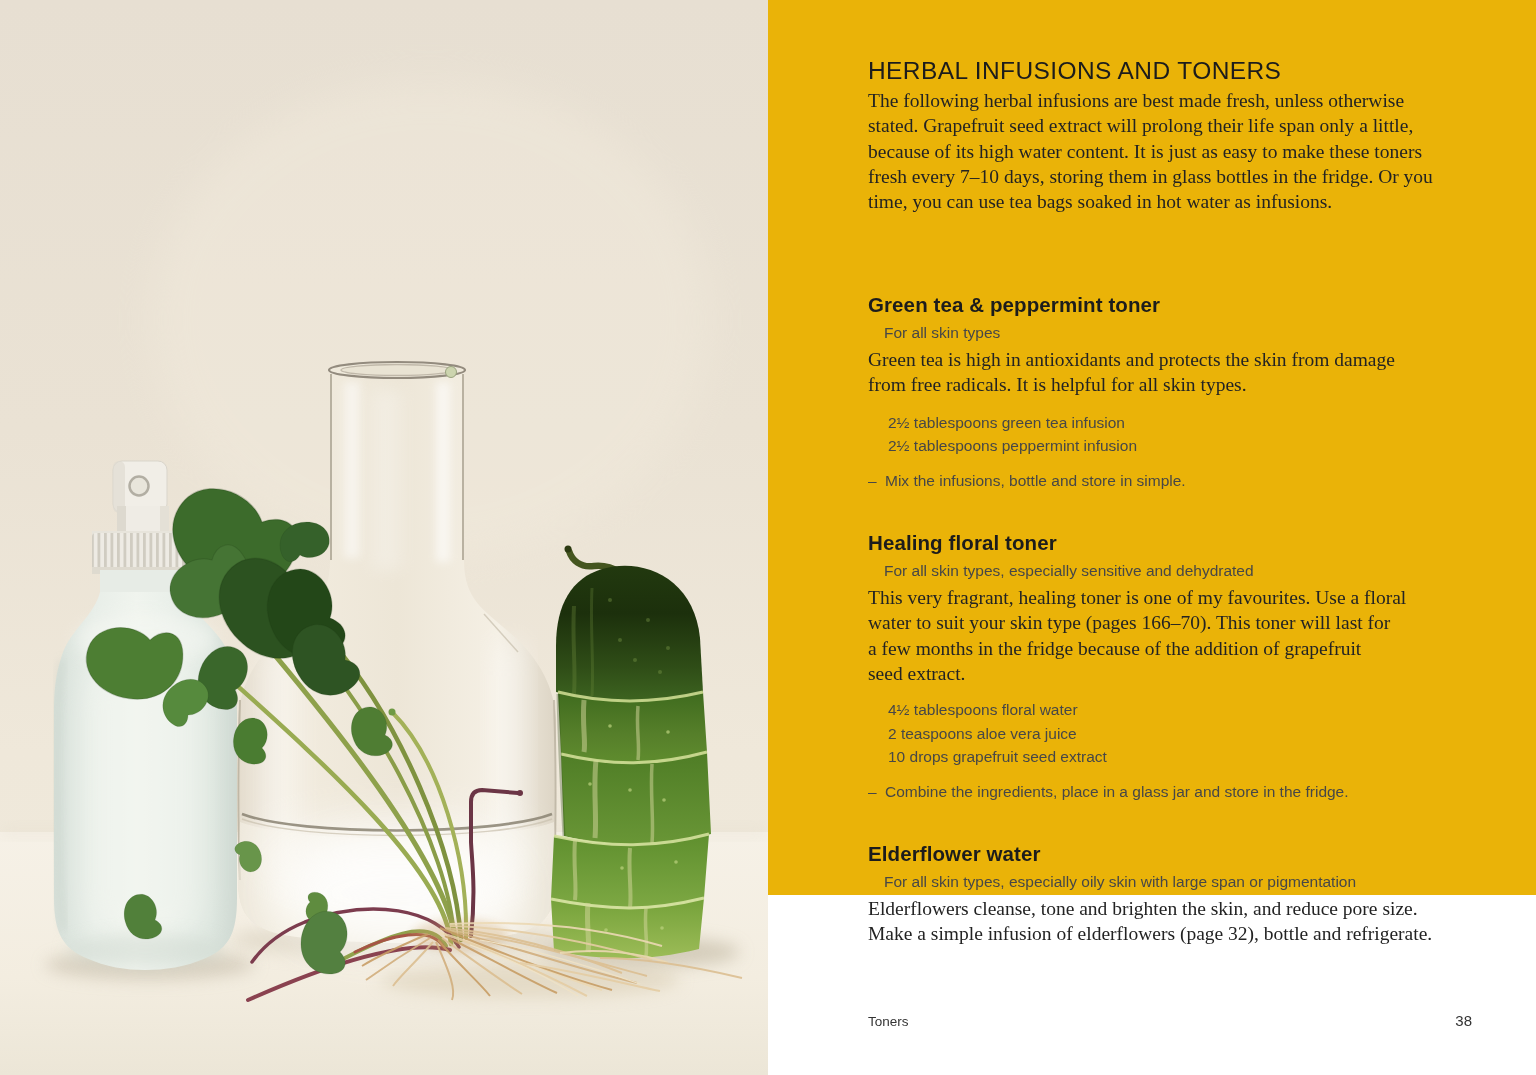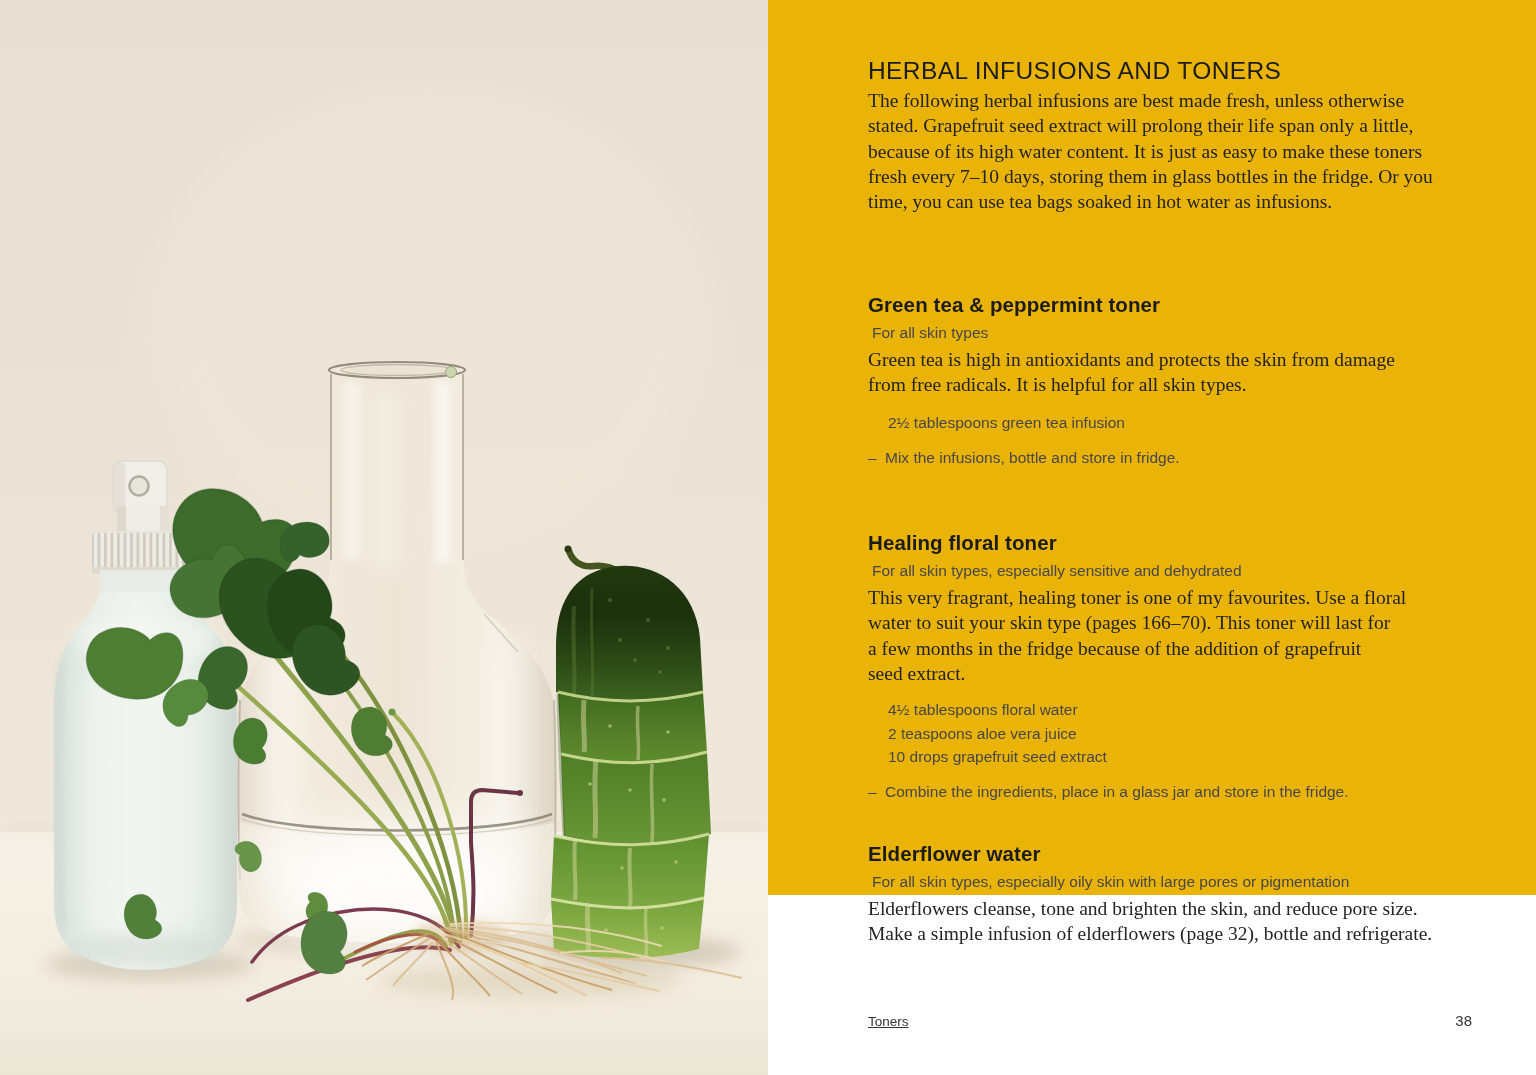--- a/index.html
+++ b/index.html
@@ -5,26 +5,26 @@
   html,body{margin:0;padding:0;background:#ffffff;}
   .canvas{position:relative;width:1536px;height:1075px;background:#ffffff;overflow:hidden;
           font-family:"Liberation Sans",sans-serif;}
   .photo-pane{position:absolute;left:0;top:0;width:768px;height:1075px;}
   .photo-pane svg{display:block;}
   .text-pane{position:absolute;left:768px;top:0;width:768px;height:895px;background:#eab308;}
   .abs{position:absolute;left:100px;width:606px;}
   h1.title{margin:0;font:400 24.5px/30px "Liberation Sans",sans-serif;letter-spacing:.4px;color:#1c1c1c;}
   .serifln{font:400 19.5px/25.3px "Liberation Serif",serif;color:#232323;}
   .recipe h2{margin:8px 0 6px 0;font:700 20.5px/24px "Liberation Sans",sans-serif;letter-spacing:.1px;color:#1c1c1c;}
-  .sub{font:400 15.5px/20px "Liberation Sans",sans-serif;color:#474747;margin:0 0 4px 4px;}
+  .sub{font:400 15.5px/20px "Liberation Sans",sans-serif;color:#474747;margin:0 0 4px 16px;}
   .ingredients{margin:13px 0 0 20px;}
   .ing{font:400 15.5px/23.4px "Liberation Sans",sans-serif;color:#474747;}
   .instruction{margin-top:13px;display:flex;font:400 15.5px/21px "Liberation Sans",sans-serif;color:#474747;}
   .instruction .dash{width:17px;flex:none;}
-  .footer-label{position:absolute;left:100px;top:1014px;font:400 13.5px/16px "Liberation Sans",sans-serif;color:#343434;text-decoration:underline;}
+  .footer-label{position:absolute;left:100px;top:1014px;font:400 13.5px/16px "Liberation Sans",sans-serif;color:#343434;}
   .page-number{position:absolute;right:64px;top:1012px;font:400 15px/18px "Liberation Sans",sans-serif;color:#343434;}
 </style>
 </head>
 <body>
 
 <div class="canvas">
 
   <div class="photo-pane">
     <svg width="768" height="1075" viewBox="0 0 768 1075" role="img" aria-label="Frosted glass spray bottle, clear glass carafe of water, gotu kola sprigs with straw-coloured roots, and a small cucumber cut into a stack of slices on a cream surface">
       <defs>
@@ -285,24 +285,25 @@
 
     <section class="recipe abs" style="top:285px">
       <h2>Green tea &amp; peppermint toner</h2>
       <div class="sub">For all skin types</div>
       <div>
         <div class="serifln">Green tea is high in antioxidants and protects the skin from damage</div>
         <div class="serifln">from free radicals. It is helpful for all skin types.</div>
       </div>
       <div class="ingredients">
         <div class="ing">2½ tablespoons green tea infusion</div>
+        <div class="ing">2½ tablespoons peppermint infusion</div>
       </div>
       <div class="instruction">
         <span class="dash">–</span>
-        <span>Mix the infusions, bottle and store in fridge.</span>
+        <span>Mix the infusions, bottle and store in simple.</span>
       </div>
     </section>
 
     <section class="recipe abs" style="top:523px">
       <h2>Healing floral toner</h2>
       <div class="sub">For all skin types, especially sensitive and dehydrated</div>
       <div>
         <div class="serifln">This very fragrant, healing toner is one of my favourites. Use a floral</div>
         <div class="serifln">water to suit your skin type (pages 166–70). This toner will last for</div>
         <div class="serifln">a few months in the fridge because of the addition of grapefruit</div>
@@ -314,21 +315,21 @@
         <div class="ing">10 drops grapefruit seed extract</div>
       </div>
       <div class="instruction">
         <span class="dash">–</span>
         <span>Combine the ingredients, place in a glass jar and store in the fridge.</span>
       </div>
     </section>
 
     <section class="recipe abs" style="top:834px">
       <h2>Elderflower water</h2>
-      <div class="sub">For all skin types, especially oily skin with large pores or pigmentation</div>
+      <div class="sub">For all skin types, especially oily skin with large span or pigmentation</div>
       <div>
         <div class="serifln">Elderflowers cleanse, tone and brighten the skin, and reduce pore size.</div>
         <div class="serifln">Make a simple infusion of elderflowers (page 32), bottle and refrigerate.</div>
       </div>
     </section>
 
     <div class="footer-label">Toners</div>
     <div class="page-number">38</div>
   </div>
 </div>

